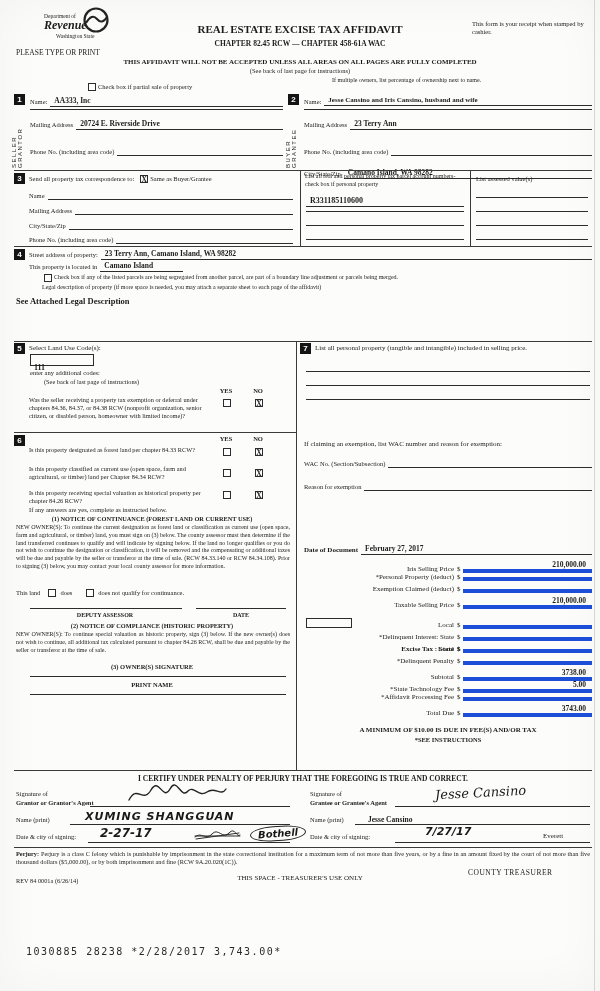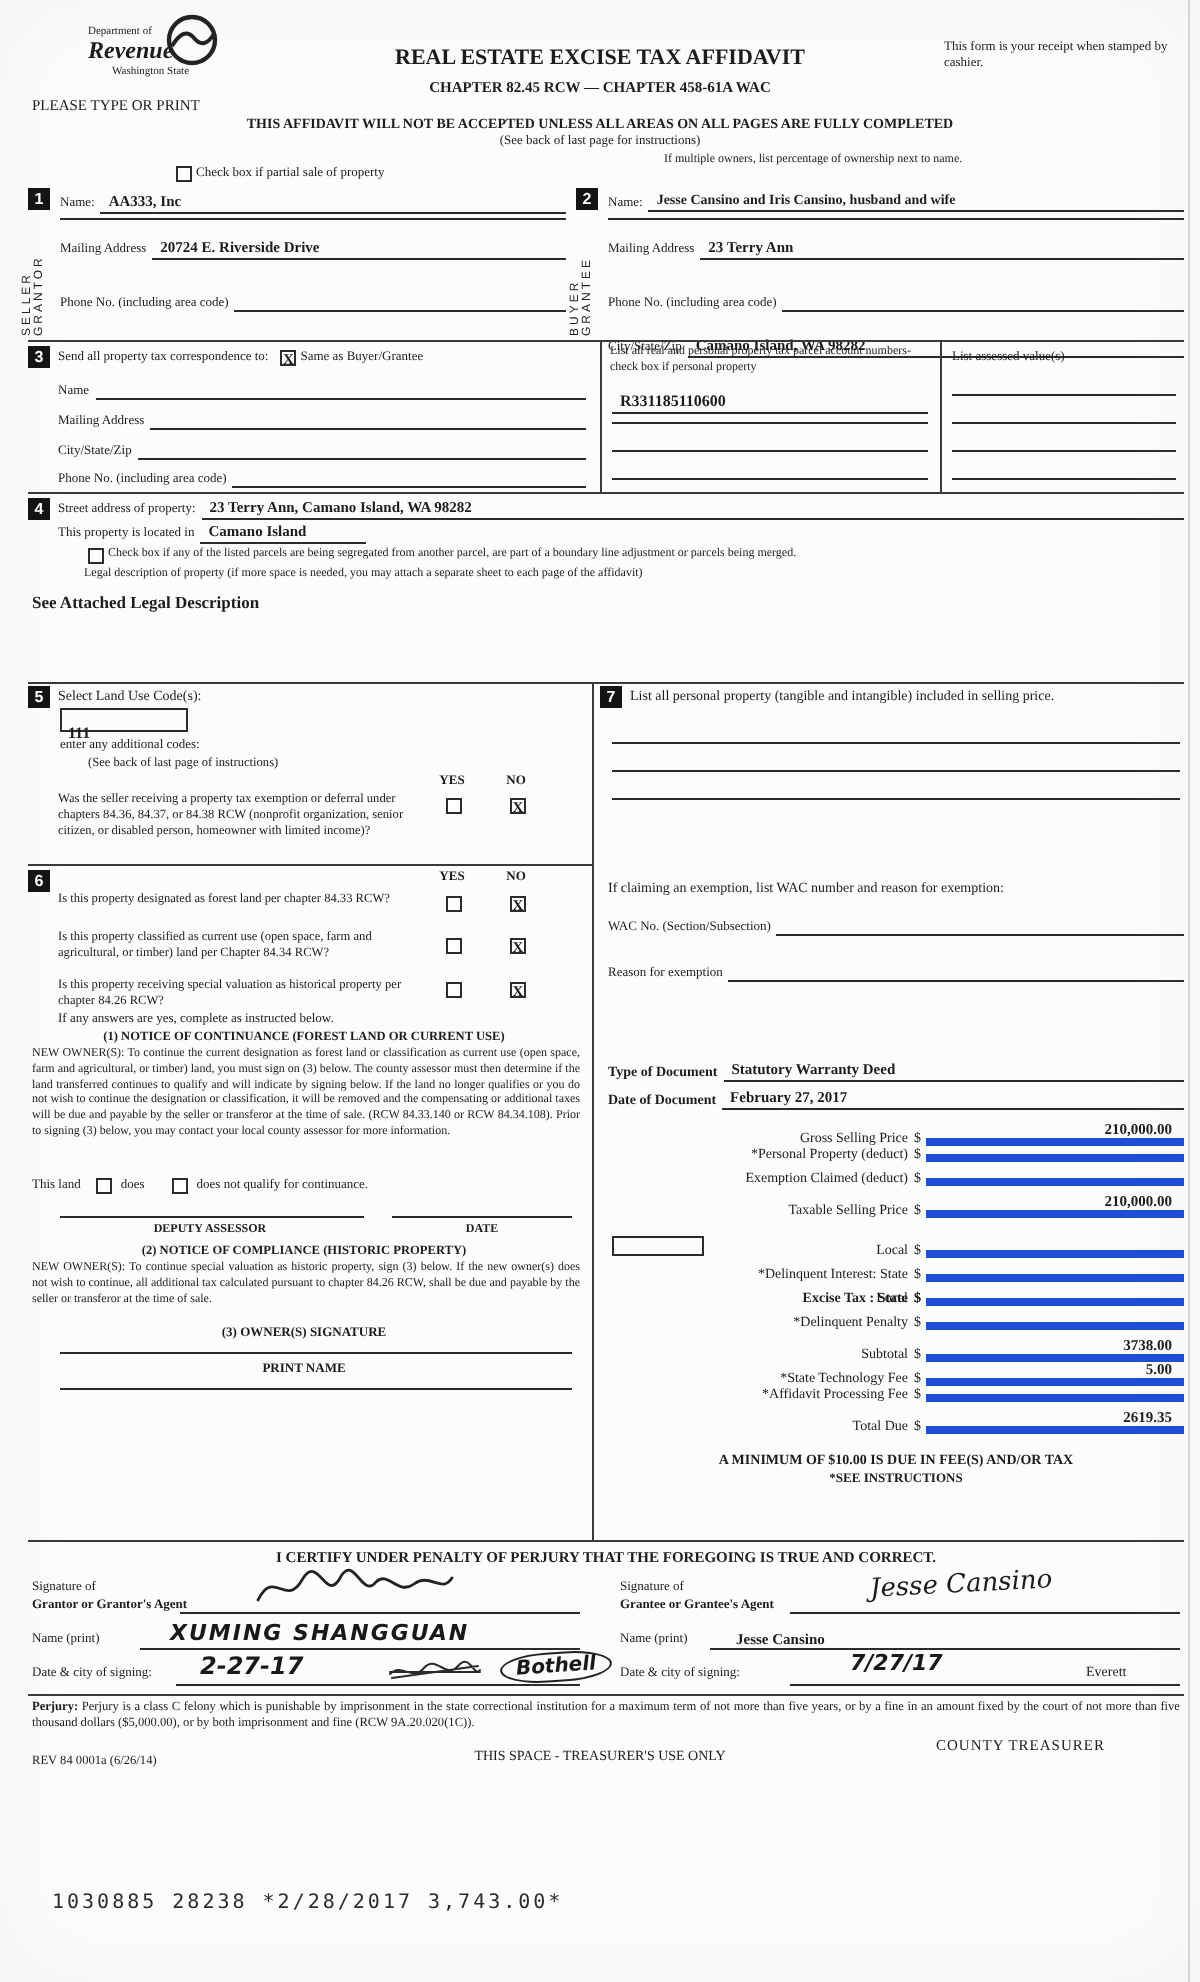--- a/index.html
+++ b/index.html
@@ -244,31 +244,27 @@
   <div class="abs t7" style="left:304px; top:440px; width:286px;">If claiming an exemption, list WAC number and reason for exemption:</div>
   <div class="abs frow t65" style="left:304px; top:460px; width:288px;">
     <span class="lbl">WAC No. (Section/Subsection)</span>
     <span class="fill"></span>
   </div>
   <div class="abs frow t65" style="left:304px; top:483px; width:288px;">
     <span class="lbl">Reason for exemption</span>
     <span class="fill"></span>
   </div>
 
-  <div class="abs frow b t7" style="left:304px; top:530px; width:288px;">
-    <span class="lbl">Type of Document</span>
-    <span class="fill b t75">Statutory Warranty Deed</span>
-  </div>
   <div class="abs frow b t7" style="left:304px; top:544px; width:288px;">
     <span class="lbl">Date of Document</span>
     <span class="fill b t75">February 27, 2017</span>
   </div>
 
   <div class="mrow" style="top:560px;">
-    <span class="mlabel">Gross Selling Price</span>
+    <span class="mlabel">Iris Selling Price</span>
     <span class="dollar">$</span>
     <span class="mline">210,000.00</span>
   </div>
   <div class="mrow" style="top:572px;">
     <span class="mlabel">*Personal Property (deduct)</span>
     <span class="dollar">$</span>
     <span class="mline"></span>
   </div>
   <div class="mrow" style="top:584px;">
     <span class="mlabel">Exemption Claimed (deduct)</span>
@@ -317,21 +313,21 @@
     <span class="mline">5.00</span>
   </div>
   <div class="mrow" style="top:692px;">
     <span class="mlabel">*Affidavit Processing Fee</span>
     <span class="dollar">$</span>
     <span class="mline"></span>
   </div>
   <div class="mrow" style="top:704px;">
     <span class="mlabel">Total Due</span>
     <span class="dollar">$</span>
-    <span class="mline">2619.35</span>
+    <span class="mline">3743.00</span>
   </div>
 
   <div class="abs b t7 c" style="left:304px; top:726px; width:288px;">A MINIMUM OF $10.00 IS DUE IN FEE(S) AND/OR TAX</div>
   <div class="abs b t65 c" style="left:304px; top:736px; width:288px;">*SEE INSTRUCTIONS</div>
 
   <div class="hr" style="left:14px; top:770px; width:578px;"></div>
   <div class="abs b t75 c" style="left:14px; top:774px; width:578px;">I CERTIFY UNDER PENALTY OF PERJURY THAT THE FOREGOING IS TRUE AND CORRECT.</div>
 
   <div class="abs t65" style="left:16px; top:790px;">Signature of</div>
   <div class="abs b t65" style="left:16px; top:799px;">Grantor or Grantor's Agent</div>

